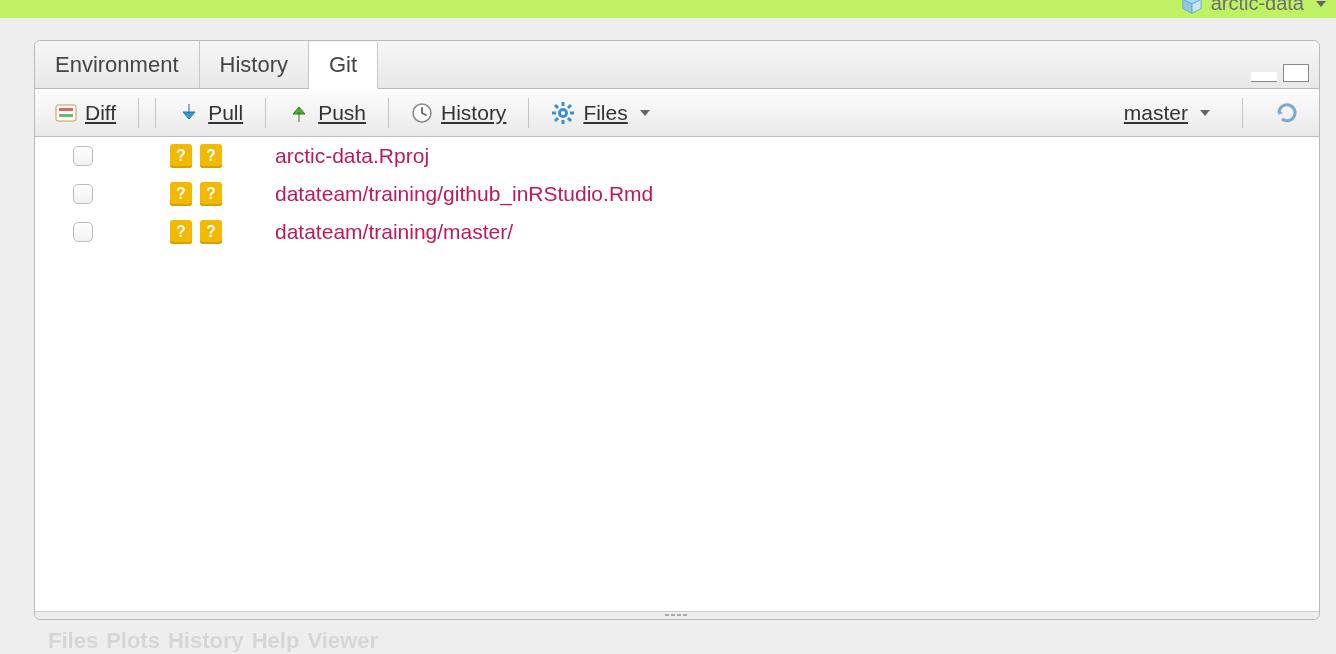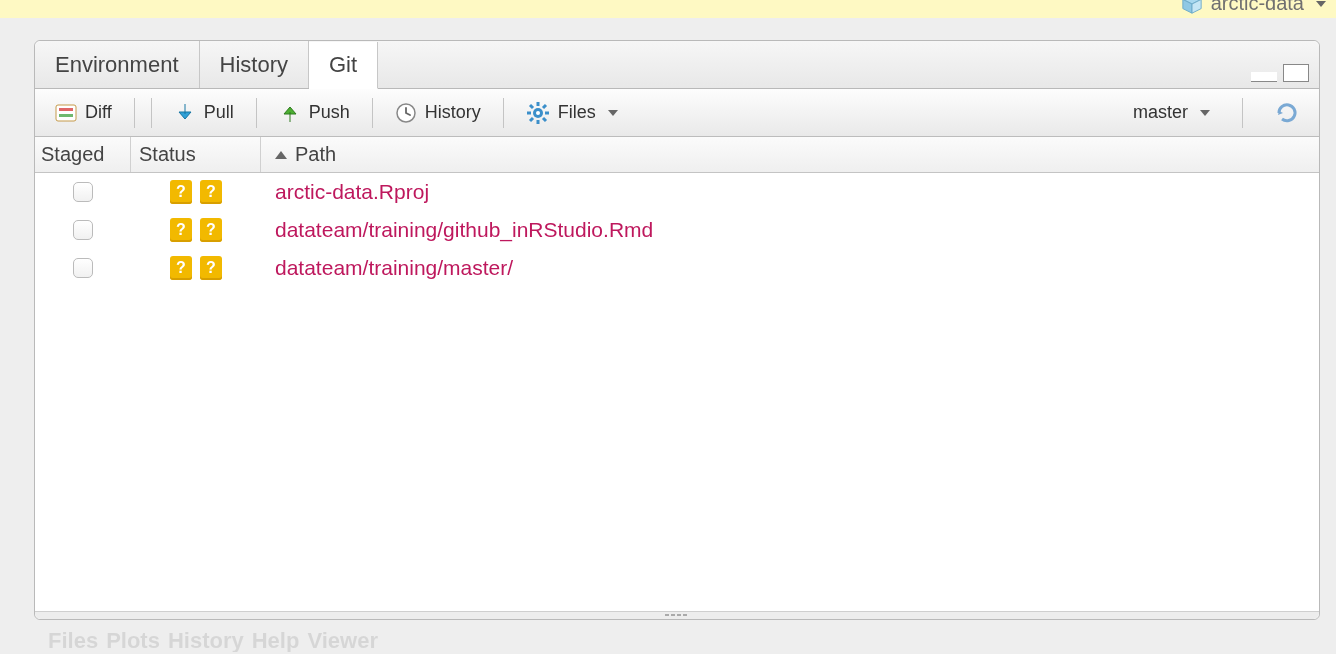--- a/index.html
+++ b/index.html
@@ -7,21 +7,21 @@
     font-family: "Lucida Grande", "Helvetica Neue", Arial, sans-serif;
     font-size: 20px;
     background: #eeeeee;
     width: 1336px;
     height: 654px;
     overflow: hidden;
     color: #333;
   }
   .top-strip {
     height: 18px;
-    background: #fef9c3;
+    background: #bef264;
     position: relative;
   }
   .project-chip {
     position: absolute;
     right: 10px;
     top: -8px;
     display:flex;
     align-items:center;
     gap:8px;
     color:#707070;
@@ -89,24 +89,25 @@
     border-bottom:1px solid #bcbcbc;
     height:48px;
     padding: 0 8px;
     gap:4px;
   }
   .tool-btn {
     display:flex;
     align-items:center;
     gap:8px;
     padding:4px 12px;
-    font-size:18px;
+    font-size:21px;
     color:#333;
     cursor:pointer;
     border-radius:4px;
+    text-decoration:underline;
   }
   .separator {
     width:1px;
     height:30px;
     background:#c4c4c4;
     margin:0 6px;
   }
   .toolbar-right {
     margin-left:auto;
     display:flex;
@@ -310,28 +311,20 @@
         <span class="icon refresh">
           <svg width="24" height="24">
               <path d="M4 12 a8 8 0 1 1 3 6" fill="none" stroke="#7aa9d4" stroke-width="3"></path>
               <path d="M3 14 l1 -4 l4 2 z" fill="#7aa9d4"></path>
             </svg>
         </span>
       </div>
     </div>
   </div>
 
-  <div class="table-header">
-    <div class="col-staged">Staged</div>
-    <div class="col-status">Status</div>
-    <div class="col-path">
-      <span class="sort-tri"></span>
-      <span>Path</span>
-    </div>
-  </div>
 
   <div class="file-list">
     <div class="row">
       <div class="cell-staged">
           <div class="cb"></div>
         </div>
       <div class="cell-status">
         <div class="qmark">?</div>
         <div class="qmark">?</div>
       </div>

